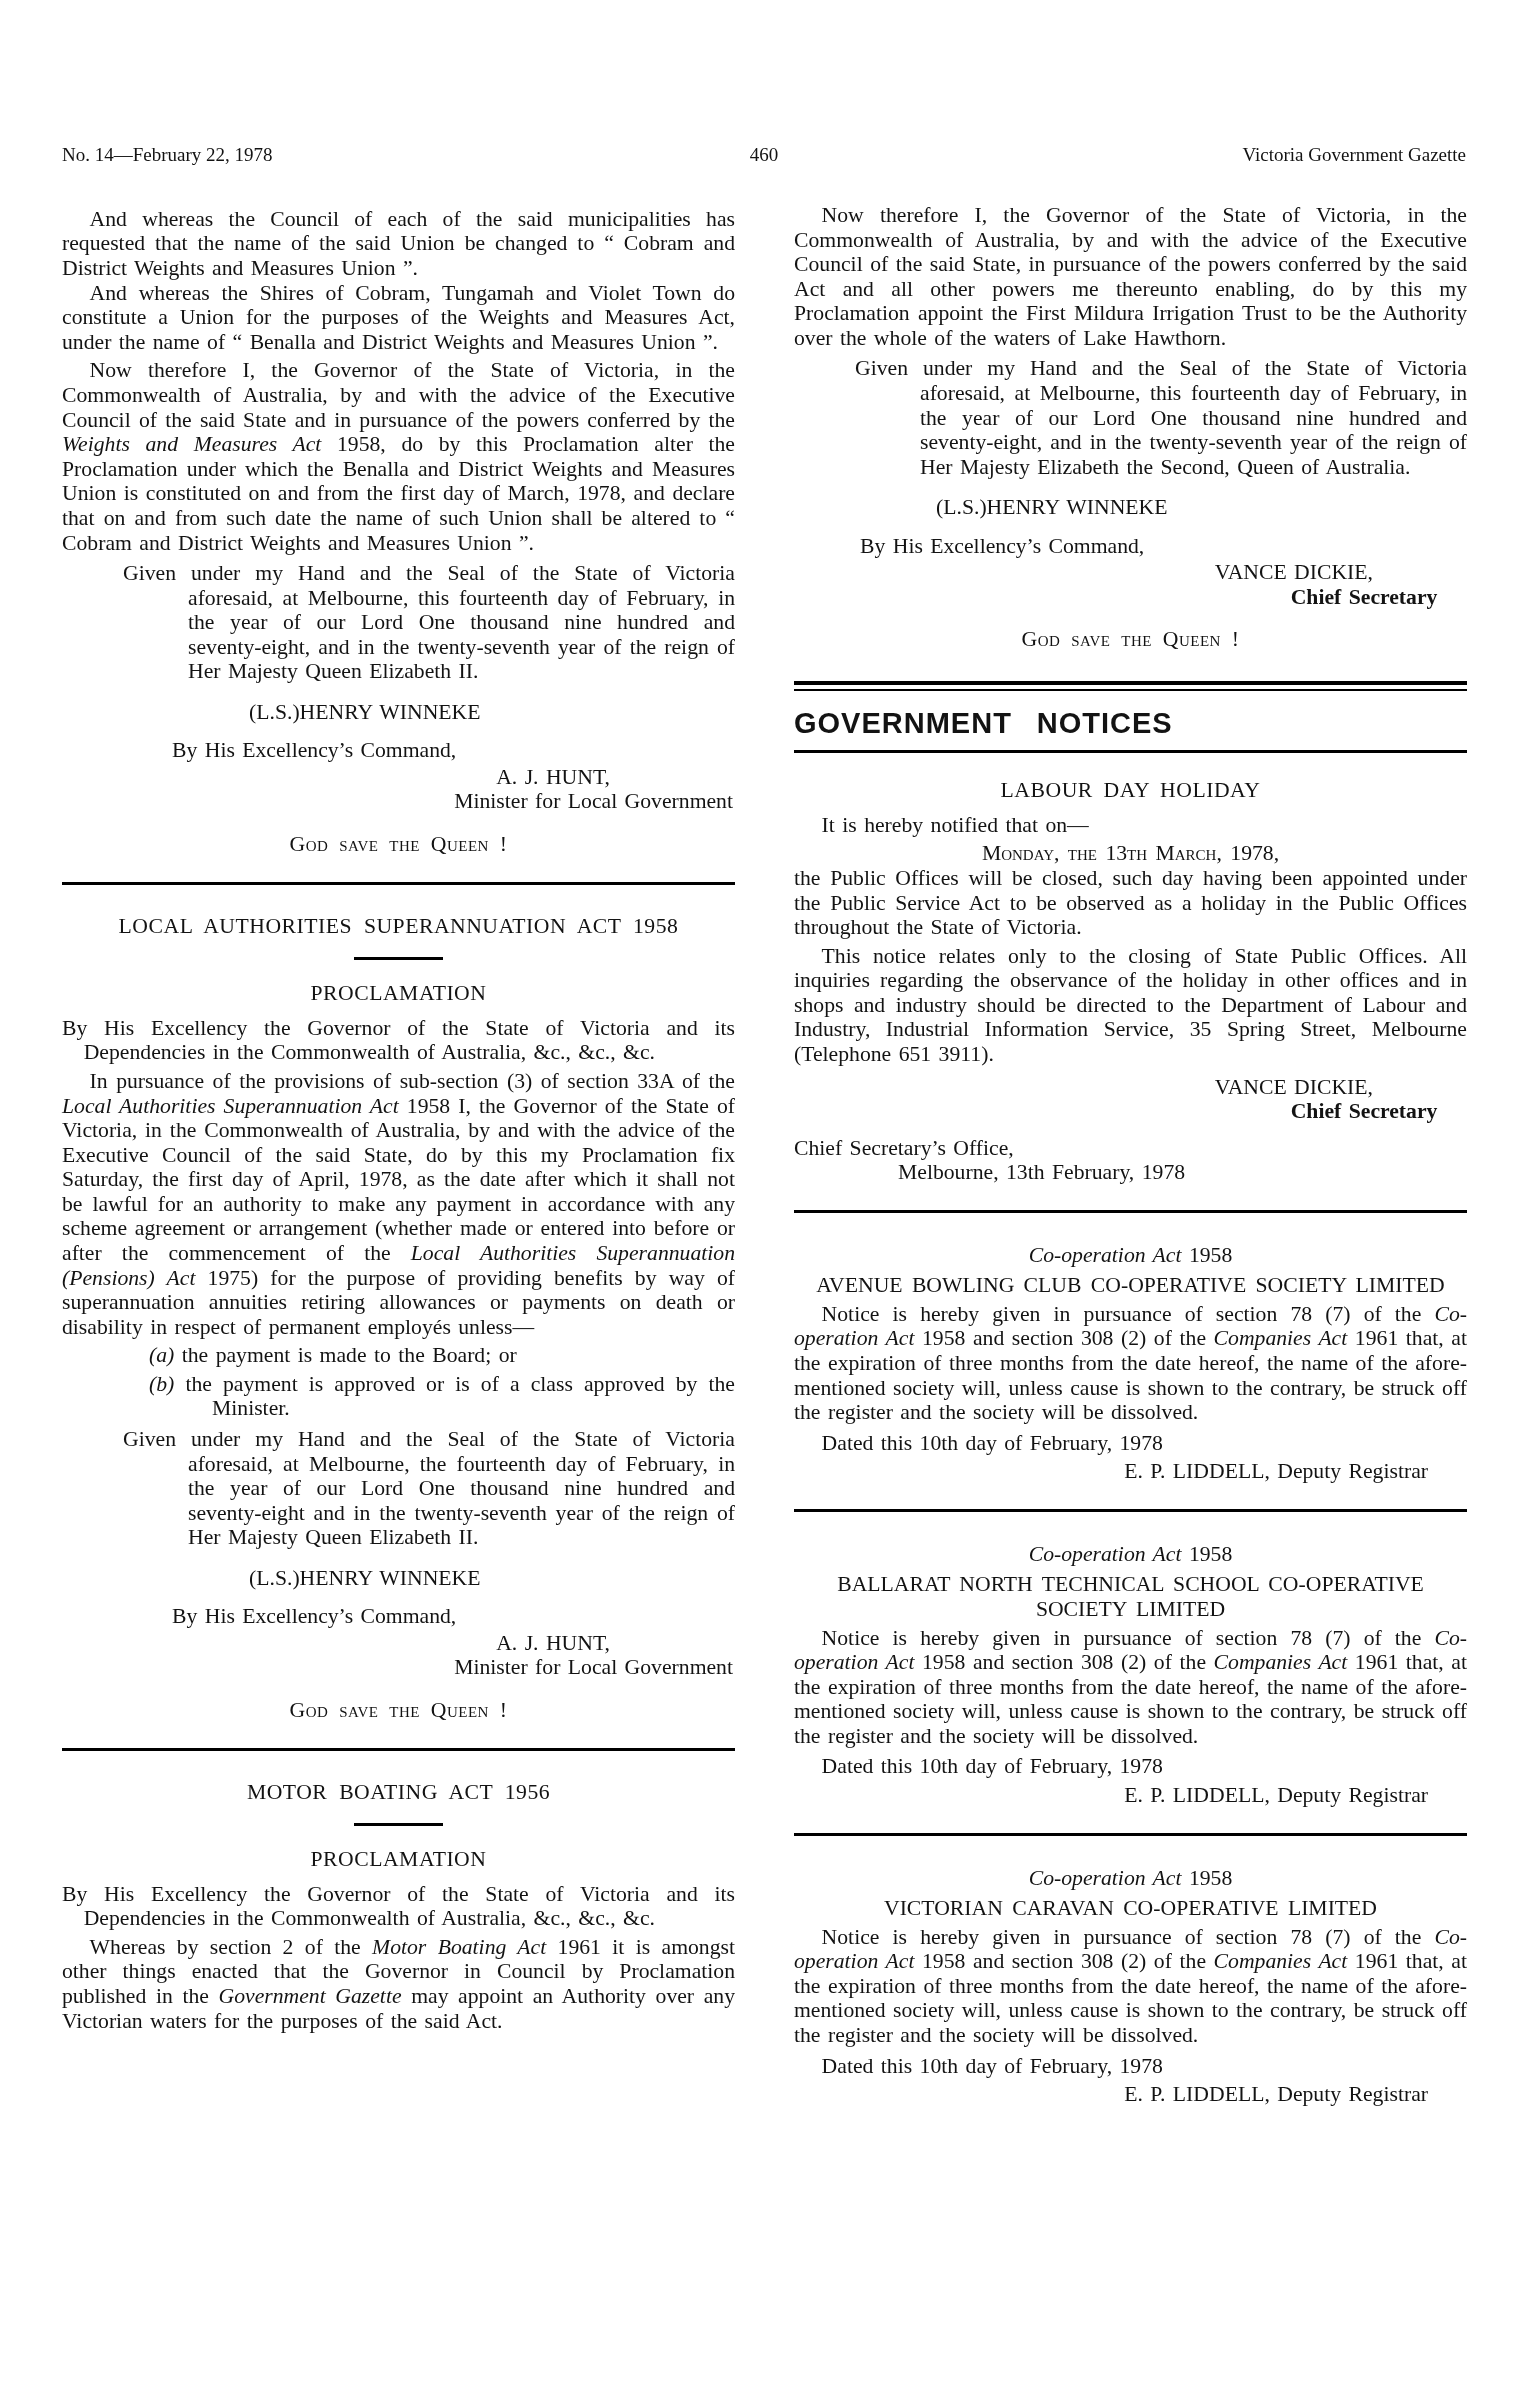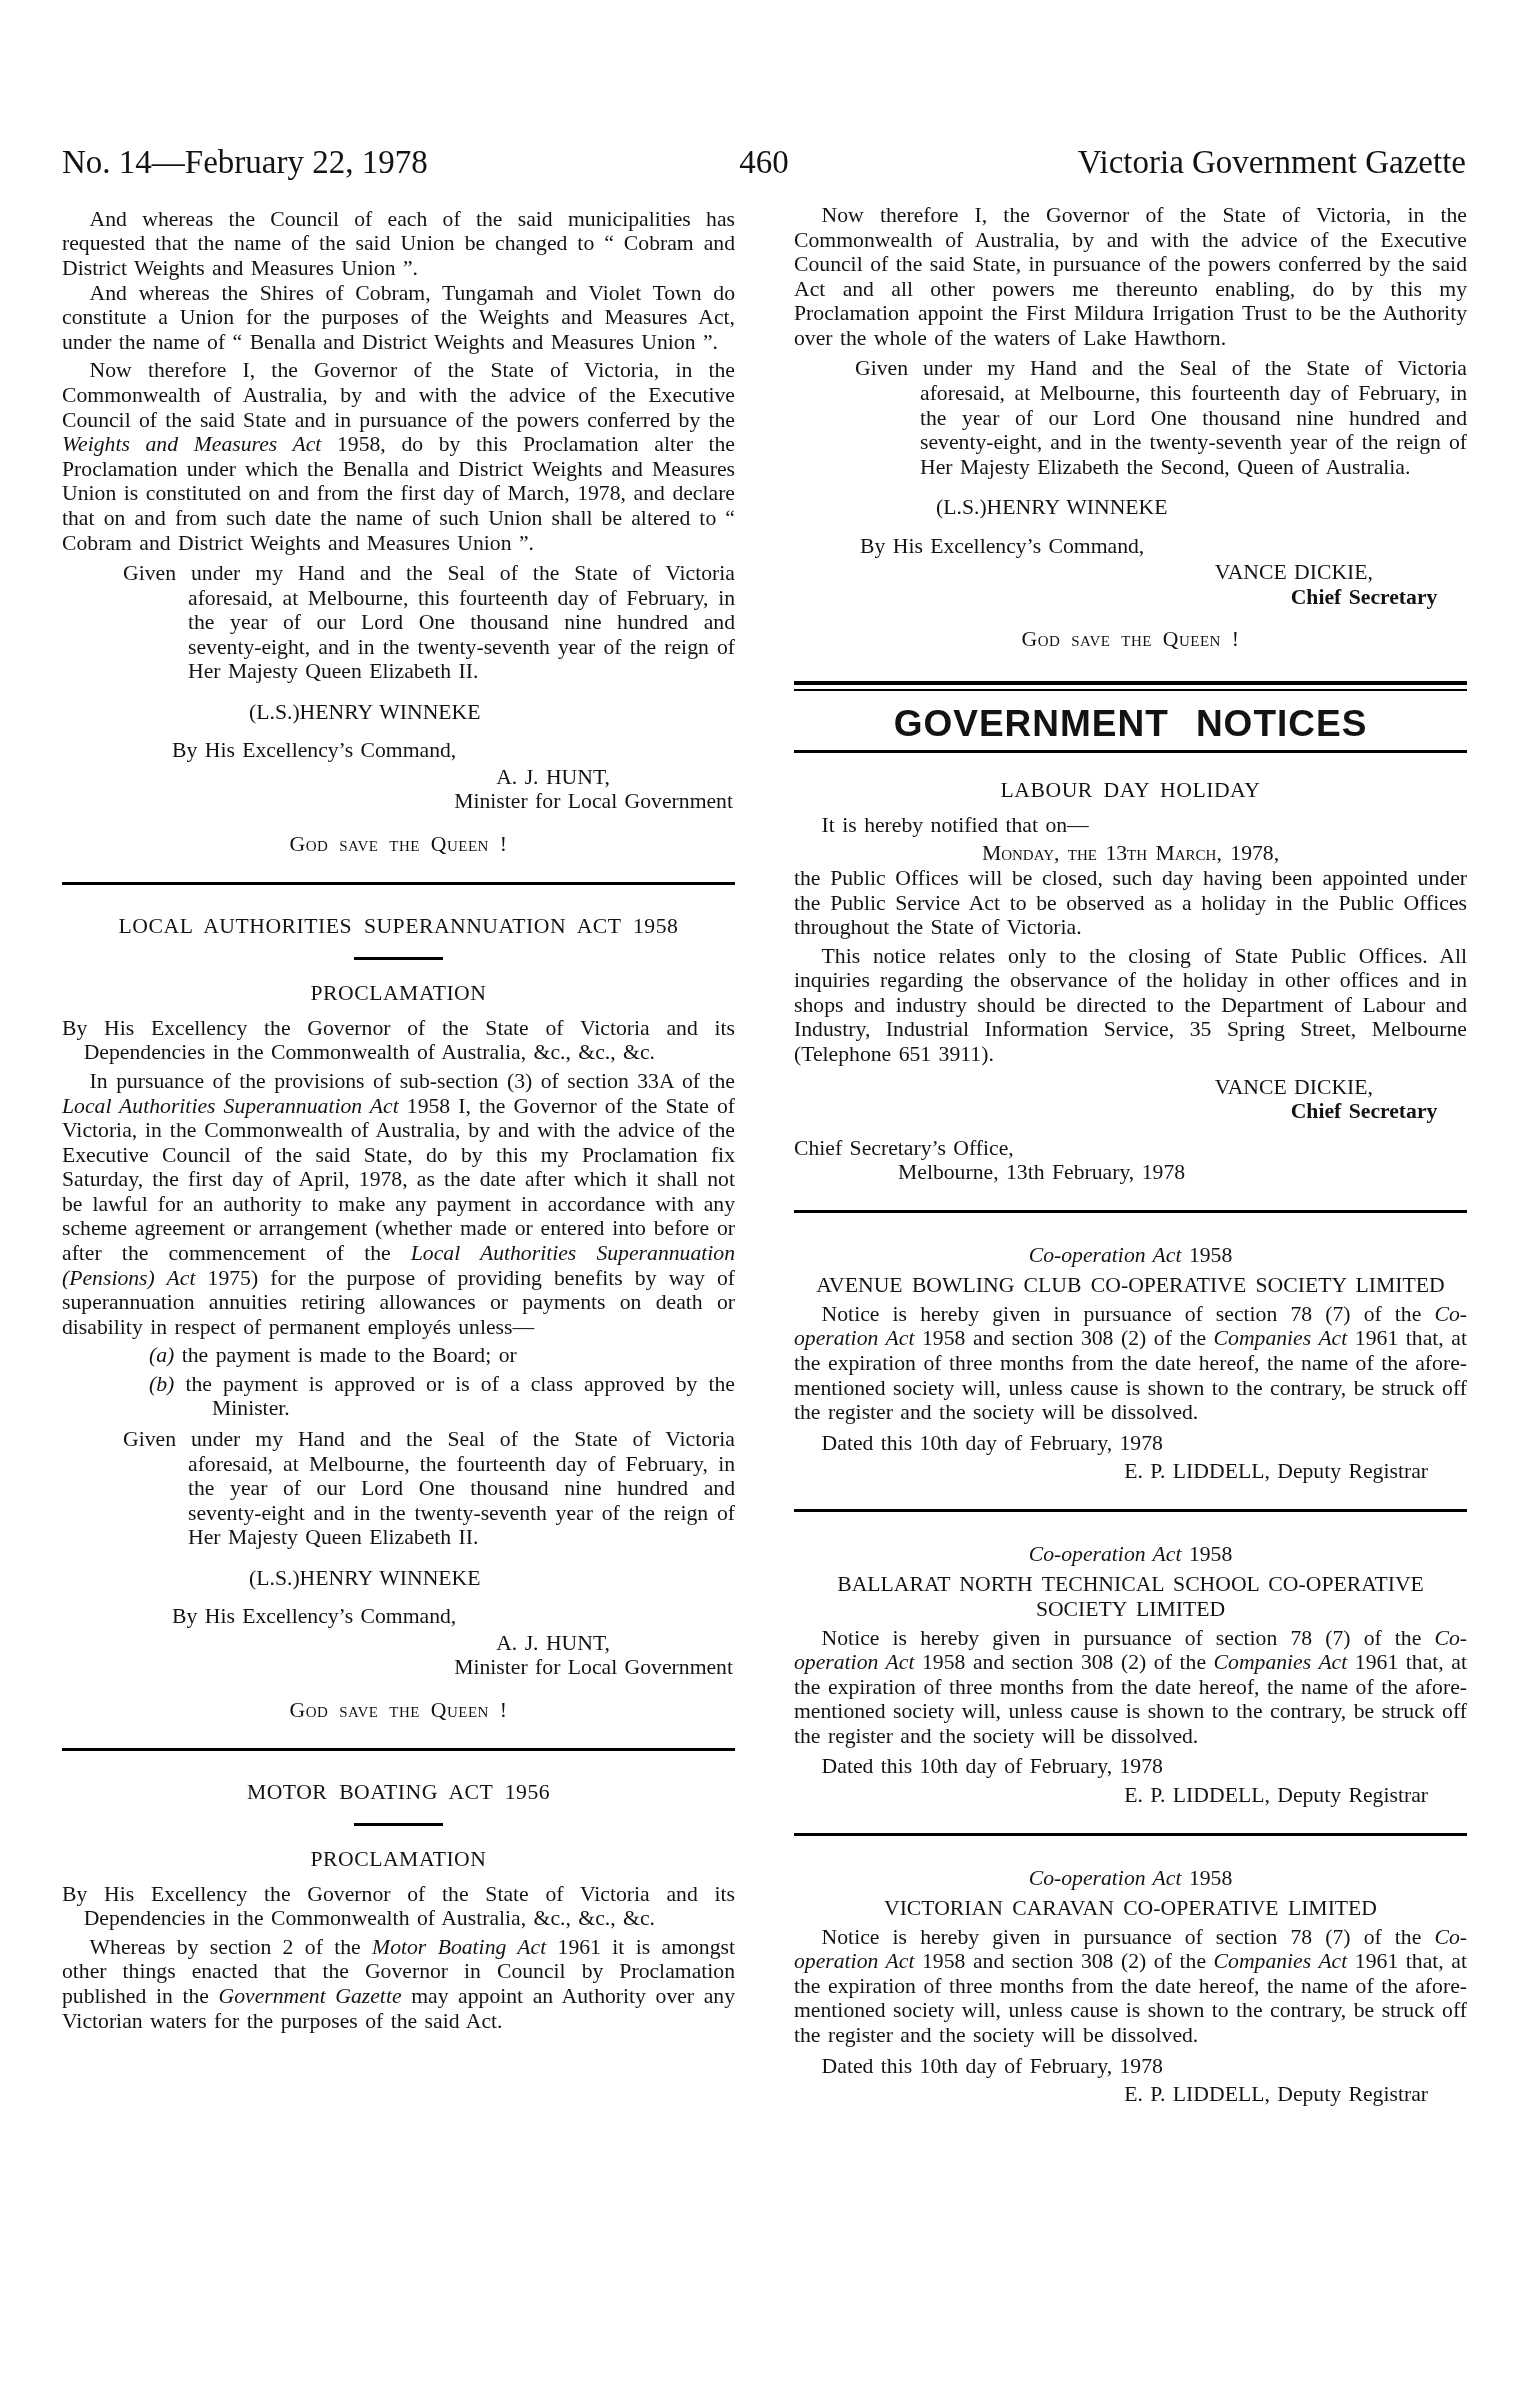--- a/index.html
+++ b/index.html
@@ -1,20 +1,20 @@
 <!DOCTYPE html>
 <html><head>
 <meta charset="utf-8">
 <style>
   html,body{margin:0;padding:0;background:#ffffff;}
   .page{position:relative;width:1529px;height:2408px;background:#ffffff;
         font-family:"Liberation Serif",serif;color:#131313;overflow:hidden;}
 
   
-  .hdr{position:absolute;top:144px;left:62px;right:63px;height:33px;font-size:33px;text-decoration:underline;}
+  .hdr{position:absolute;top:144px;left:62px;right:63px;height:33px;font-size:19px;text-decoration:underline;}
   .hdr-issue{position:absolute;left:0;top:0;}
   .hdr-page{position:absolute;left:50%;top:0;transform:translateX(-50%);}
   .hdr-title{position:absolute;right:0;top:0;}
 
   
   .col{position:absolute;top:203px;width:673px;font-size:21.7px;line-height:24.6px;
        text-align:justify;word-spacing:2px;}
   .col-left{left:62px;}
   .col-right{left:794px;}
 
@@ -46,22 +46,22 @@
 
   .rule{border:0;border-top:3px solid #000;margin:25.6px 0 29.6px;}
   .short-rule{border:0;border-top:3px solid #000;width:89px;margin:17.7px auto 21.7px;}
   .act-title{text-align:center;word-spacing:5.9px;letter-spacing:0.5px;text-indent:0;}
   .proc{text-align:center;margin-bottom:9.9px;word-spacing:3px;letter-spacing:0.5px;text-indent:0;}
   .preamble{padding-left:21.7px;text-indent:-21.7px;}
   .item{padding-left:150px;text-indent:-63px;margin-top:3.9px;}
 
   .dblrule{border:0;border-top:4.9px solid #000;border-bottom:2px solid #000;
            height:3.9px;margin:29.6px 0 0;}
-  .banner{font-family:"Liberation Sans",sans-serif;font-weight:700;font-size:37px;
-          line-height:33px;text-align:center;letter-spacing:1px;word-spacing:15.8px;
+  .banner{font-family:"Liberation Sans",sans-serif;font-weight:700;font-size:29px;
+          line-height:33px;letter-spacing:1px;word-spacing:15.8px;
           margin-top:15.8px;}
   .banner-rule{border:0;border-top:3px solid #000;margin:9.9px 0 0;}
 
   .notice-title{text-align:center;margin-top:25.6px;word-spacing:4.9px;letter-spacing:0.5px;text-indent:0;}
   .dateline{text-align:center;font-variant:small-caps;margin-top:3.9px;word-spacing:3px;text-indent:0;}
   .office{margin-top:11.8px;}
   .office-date{padding-left:104px;}
 
   .coop-act{text-align:center;text-indent:0;}
   .coop-name{text-align:center;margin-top:5.9px;text-indent:0;word-spacing:3.9px;}

